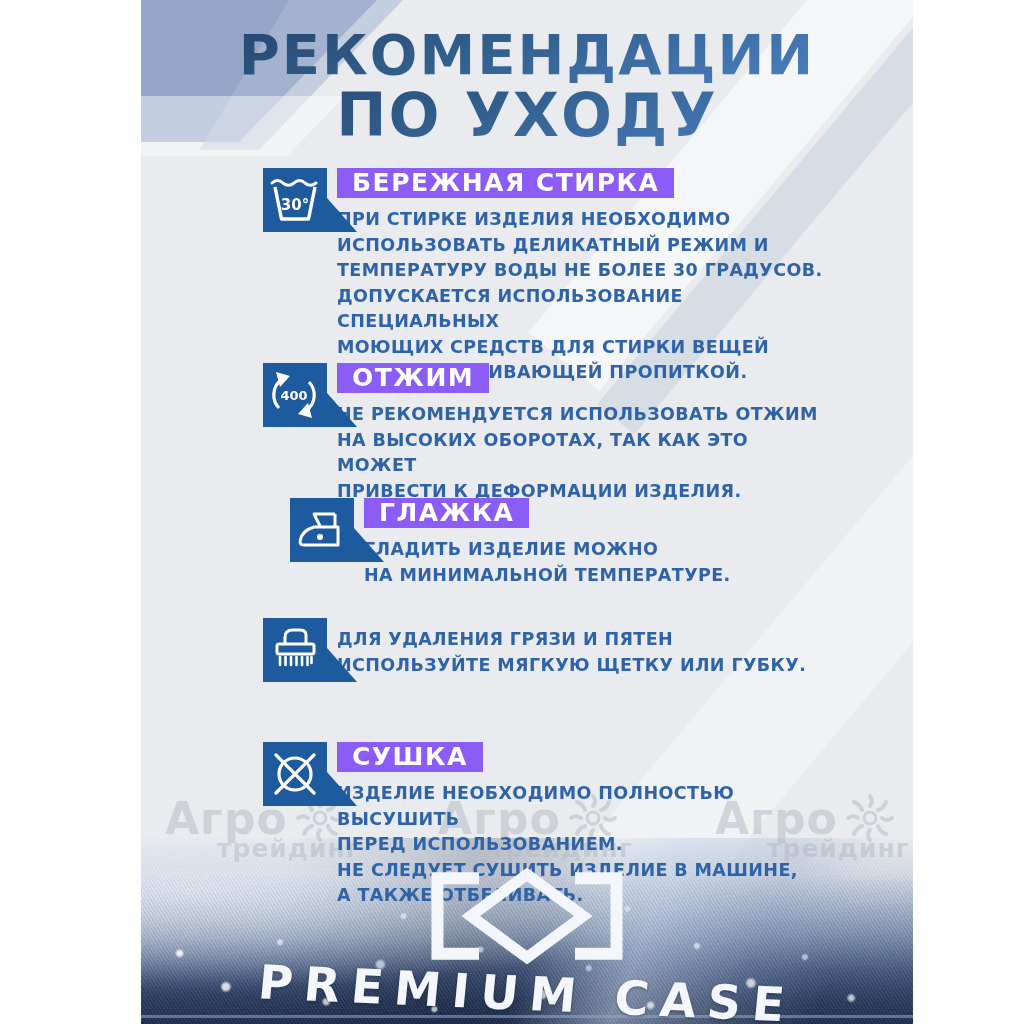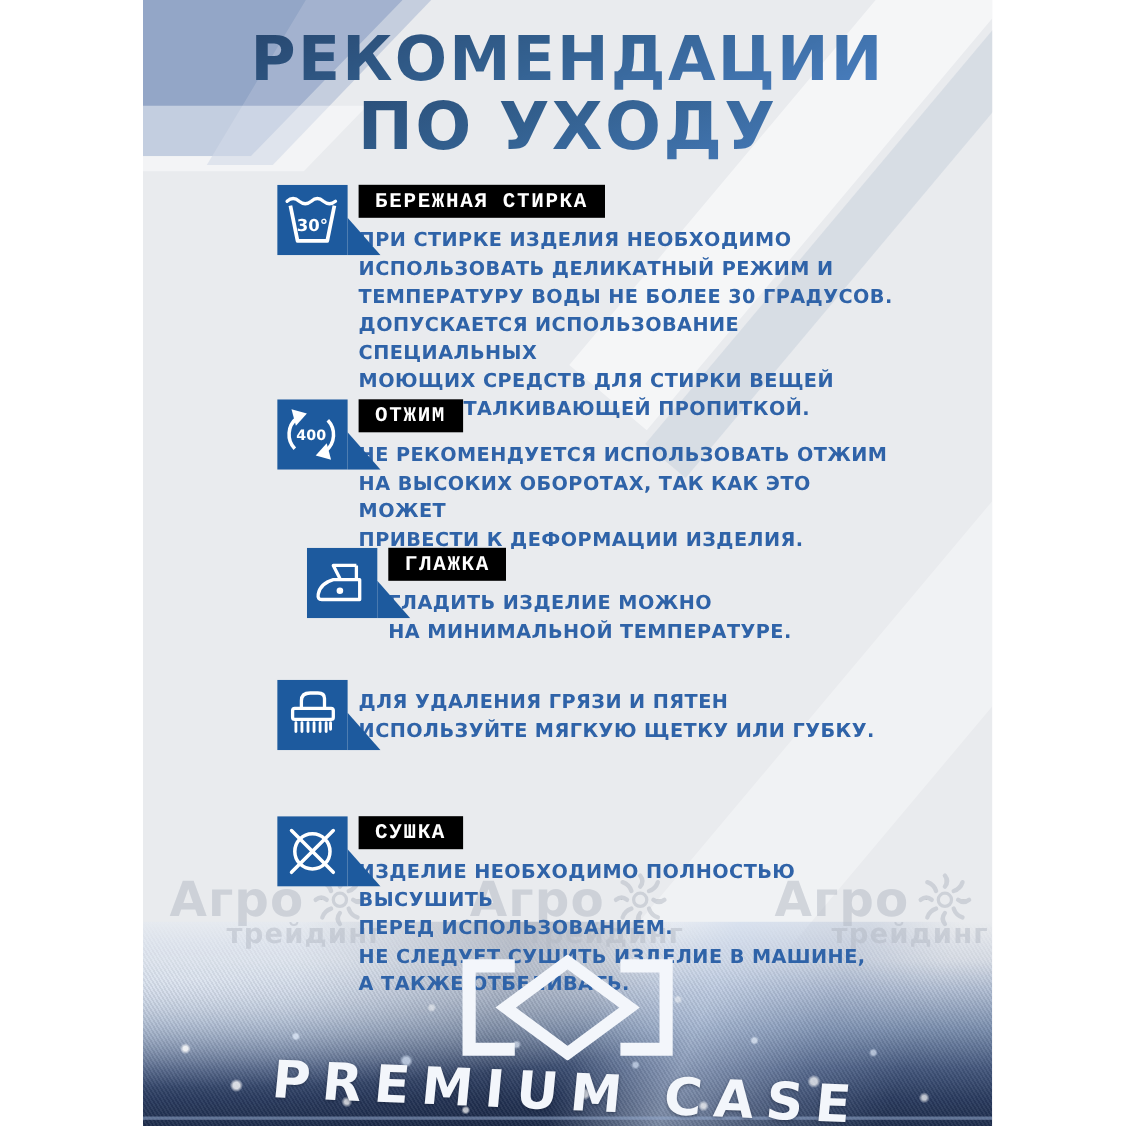--- a/index.html
+++ b/index.html
@@ -1,19 +1,19 @@
 <!DOCTYPE html>
 <html><head>
 <meta charset="utf-8">
 <style>
   html,body{margin:0;padding:0;background:#ffffff;}
   *{box-sizing:border-box;}
   #canvas{position:relative;width:1024px;height:1024px;background:#ffffff;overflow:hidden;
           font-family:"DejaVu Sans","Liberation Sans",sans-serif;}
-  #content{position:absolute;left:130px;top:0;width:772px;height:1024px;background:#e9ebee;overflow:hidden;}
+  #content{position:absolute;left:141px;top:0;width:772px;height:1024px;background:#e9ebee;overflow:hidden;}
 
   
   .deco{position:absolute;pointer-events:none;}
   .deco-tl-a{left:0;top:0;width:300px;height:160px;background:#93a6c7;
              clip-path:polygon(0 0,236px 0,98px 142px,0 142px);}
   .deco-tl-b{left:0;top:0;width:300px;height:170px;background:rgba(173,187,211,.6);
              clip-path:polygon(148px 0,262px 0,118px 150px,58px 150px);}
   .deco-tl-c{left:0;top:0;width:260px;height:170px;background:rgba(255,255,255,.45);
              clip-path:polygon(0 96px,204px 96px,146px 156px,0 156px);}
   .stripe{position:absolute;pointer-events:none;}
@@ -26,22 +26,22 @@
   .title-line{font-weight:bold;letter-spacing:2px;line-height:1.04;
               background:linear-gradient(160deg,#27476f 10%,#33608f 45%,#4a80c2 90%);
               -webkit-background-clip:text;background-clip:text;color:transparent;}
   .title-line1{font-size:56px;}
   .title-line2{font-size:60px;text-align:center;}
 
   
   .section{position:absolute;left:122px;width:560px;z-index:3;}
   .icon-tag{position:absolute;left:0;top:0;width:96px;height:64px;}
   .sec-right{margin-left:74px;}
-  .sec-header{display:inline-block;background:#000000;color:#ffffff;font-weight:bold;
-              font-size:19px;line-height:30px;padding:0 15px;letter-spacing:1.5px;font-family:Liberation Mono, monospace;}
+  .sec-header{display:inline-block;background:#8b5cf6;color:#ffffff;font-weight:bold;
+              font-size:25px;line-height:30px;padding:0 15px;letter-spacing:1.5px;}
   .sec-body{margin-top:9px;color:#2f63a8;font-size:17.5px;line-height:25.5px;
             font-weight:bold;letter-spacing:.4px;white-space:pre-line;}
 
   
   .wm{position:absolute;width:250px;color:#b3b9c4;opacity:.5;z-index:2;pointer-events:none;}
   .wm-row1{display:flex;align-items:flex-end;}
   .wm-agro{font-size:44px;font-weight:bold;letter-spacing:1px;}
   .wm-sun{margin-left:6px;}
   .wm-trading{font-size:25px;font-weight:bold;margin:-10px 0 0 52px;letter-spacing:1px;}
 

